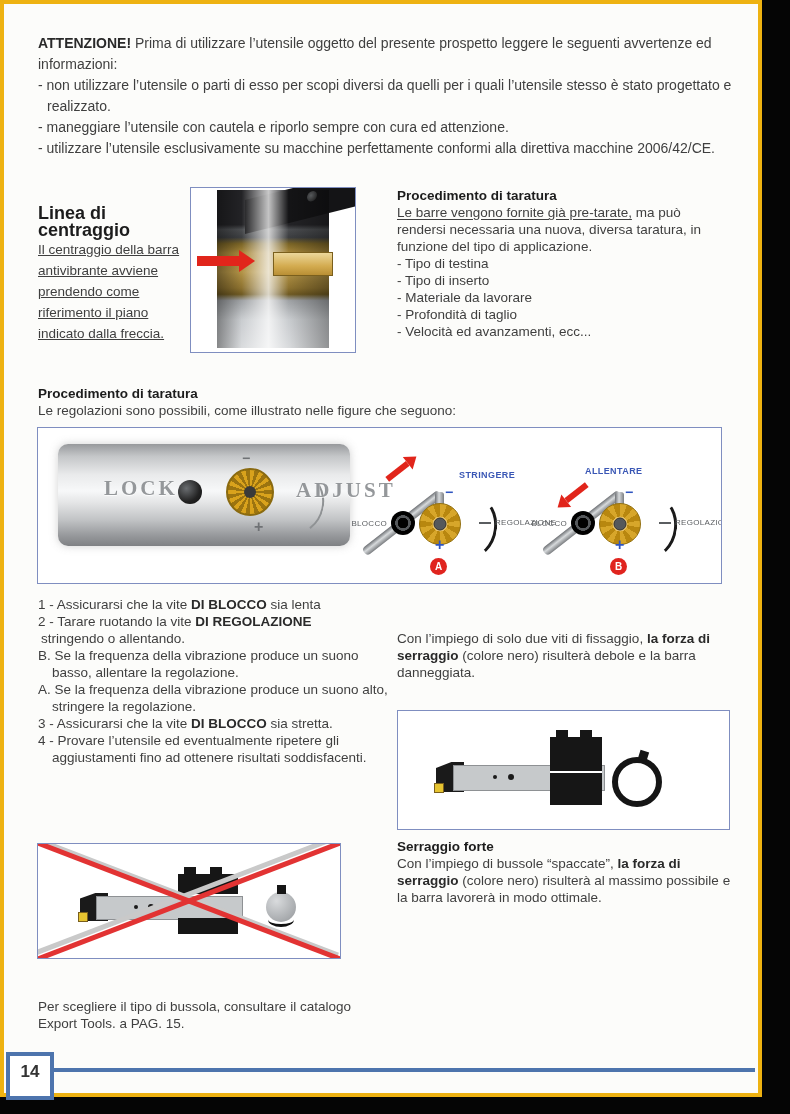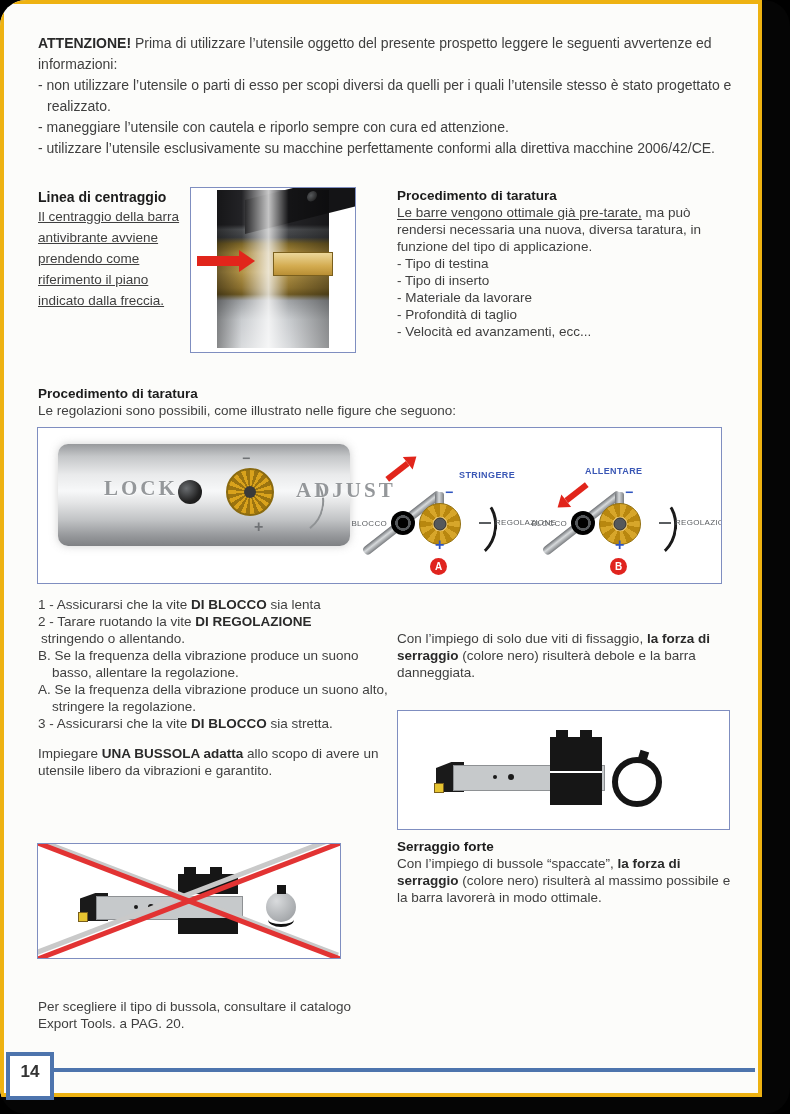--- a/index.html
+++ b/index.html
@@ -1,17 +1,17 @@
 <!DOCTYPE html>
 <html><head>
 <meta charset="utf-8">
 <style>
   html,body{margin:0;padding:0;background:#000;}
   .stage{position:relative;width:790px;height:1114px;background:#050505;overflow:hidden;
-         font-family:"Liberation Sans","DejaVu Sans",sans-serif;border-radius:26px;}
+         font-family:"Liberation Sans","DejaVu Sans",sans-serif;}
   .paper{position:absolute;inset:0 28px 17px 0;background:#fcfcfa;
          box-shadow:inset 0 0 0 4px #eeb211;}
   .abs{position:absolute;}
   .txt{color:#3f3f3f;font-size:13.5px;line-height:17px;}
   .b{font-weight:bold;color:#2a2a2a;}
   .h{font-weight:bold;color:#1c1c1c;font-size:13.5px;line-height:17px;}
   .u-line{text-decoration:underline;text-underline-offset:2px;}
   .hang{padding-left:9px;text-indent:-9px;}
   .fig-box{position:absolute;background:#fff;border:1.5px solid #7f8ec0;}
   
@@ -96,40 +96,40 @@
     <div class="abs txt" style="left:38px;top:33px;width:708px;font-size:14px;line-height:21px;">
       <div>
         <span class="b">ATTENZIONE!</span><span> Prima di utilizzare l’utensile oggetto del presente prospetto leggere le seguenti avvertenze ed informazioni:</span>
       </div>
       <div class="hang">- non utilizzare l’utensile o parti di esso per scopi diversi da quelli per i quali l’utensile stesso è stato progettato e realizzato.</div>
       <div class="hang">- maneggiare l’utensile con cautela e riporlo sempre con cura ed attenzione.</div>
       <div class="hang">- utilizzare l’utensile esclusivamente su macchine perfettamente conformi alla direttiva macchine 2006/42/CE.</div>
     </div>
 
     <div class="abs" style="left:38px;top:189px;width:145px;">
-      <div class="h" style="font-size:14px;">Linea di centraggio</div>
+      <div class="h" style="font-size:18px;margin-top:16px;">Linea di centraggio</div>
       <div class="txt" style="line-height:21px;text-decoration:underline;">Il centraggio della barra antivibrante avviene prendendo come riferimento il piano indicato dalla freccia.</div>
     </div>
 
     <div class="fig-box photo-box" style="left:190px;top:187px;width:164px;height:164px;">
       <div class="cyl">
         <div class="plate">
           <div class="plate-screw"></div>
         </div>
         <div class="sheen"></div>
         <div class="gold-chip"></div>
       </div>
       <div class="red-arrow-body" style="left:6px;top:68px;width:42px;height:10px;"></div>
       <div class="tri-right" style="left:48px;top:62px;border-width:11px 0 11px 16px;border-left-color:#e1251b;"></div>
     </div>
 
     <div class="abs" style="left:397px;top:187px;width:332px;">
       <div class="h">Procedimento di taratura</div>
       <div class="txt">
-        <span class="u-line">Le barre vengono ottimale già pre-tarate,</span><span> ma può rendersi necessaria una nuova, diversa taratura, in funzione del tipo di applicazione.</span>
+        <span class="u-line">Le barre vengono fornite già pre-tarate,</span><span> ma può rendersi necessaria una nuova, diversa taratura, in funzione del tipo di applicazione.</span>
       </div>
       <div class="txt">- Tipo di testina</div>
       <div class="txt">- Tipo di inserto</div>
       <div class="txt">- Materiale da lavorare</div>
       <div class="txt">- Profondità di taglio</div>
       <div class="txt">- Velocità ed avanzamenti, ecc...</div>
     </div>
 
     <div class="abs h" style="left:38px;top:385px;">Procedimento di taratura</div>
     <div class="abs txt" style="left:38px;top:402px;width:600px;">Le regolazioni sono possibili, come illustrato nelle figure che seguono:</div>
@@ -191,23 +191,21 @@
       </div>
     </div>
 
     <div class="abs txt" style="left:38px;top:596px;width:352px;">
       <div><span>1 - Assicurarsi che la vite </span><span class="b">DI BLOCCO</span><span> sia lenta</span></div>
       <div><span>2 - Tarare ruotando la vite </span><span class="b">DI REGOLAZIONE</span><span></span></div>
       <div style="padding-left:3px;"><span>stringendo o allentando.</span></div>
       <div style="padding-left:14px;text-indent:-14px;"><span>B. Se la frequenza della vibrazione produce un suono basso, allentare la regolazione.</span></div>
       <div style="padding-left:14px;text-indent:-14px;"><span>A. Se la frequenza della vibrazione produce un suono alto, stringere la regolazione.</span></div>
       <div><span>3 - Assicurarsi che la vite </span><span class="b">DI BLOCCO</span><span> sia stretta.</span></div>
-      <div style="margin-top:13px;">
-        <span>Impiegare </span><span class="b">UNA BUSSOLA adatta</span><span> allo scopo di avere un utensile libero da vibrazioni e garantito.</span>
-      </div>
+      <div style="padding-left:14px;text-indent:-14px;"><span>4 - Provare l’utensile ed eventualmente ripetere gli aggiustamenti fino ad ottenere risultati soddisfacenti.</span></div>
     </div>
 
     <div class="fig-box" style="left:37px;top:843px;width:302px;height:114px;overflow:hidden;">
       <div class="head-blk" style="left:42px;top:49px;width:28px;height:28px;"></div>
       <div class="insert" style="left:40px;top:68px;"></div>
       <div class="bar-gray" style="left:58px;top:52px;width:145px;height:22px;"></div>
       <div class="dot" style="left:96px;top:61px;width:4px;height:4px;"></div>
       <div class="dot" style="left:110px;top:60px;width:6px;height:6px;"></div>
       <div class="blk" style="left:146px;top:23px;width:12px;height:8px;"></div>
       <div class="blk" style="left:172px;top:23px;width:12px;height:8px;"></div>
@@ -216,21 +214,21 @@
       <div class="abs" style="left:228px;top:48px;width:30px;height:30px;border-radius:50%;
            background:radial-gradient(circle at 35% 30%,#d9dbdd,#a8abae 70%,#8f9295);"></div>
       <div class="blk" style="left:239px;top:41px;width:9px;height:9px;"></div>
       <div class="abs" style="left:230px;top:68px;width:26px;height:12px;border-bottom:3px solid #111;border-radius:50%;"></div>
       <div class="xline" style="width:330px;background:#c9c9c9;transform:translate(-50%,-50%) translate(-5px,-5px) rotate(21deg);"></div>
       <div class="xline" style="width:330px;background:#c9c9c9;transform:translate(-50%,-50%) translate(-5px,-5px) rotate(-21deg);"></div>
       <div class="xline" style="width:330px;background:#e23333;transform:translate(-50%,-50%) rotate(21deg);"></div>
       <div class="xline" style="width:330px;background:#e23333;transform:translate(-50%,-50%) rotate(-21deg);"></div>
     </div>
 
-    <div class="abs txt" style="left:38px;top:998px;width:320px;">Per scegliere il tipo di bussola, consultare il catalogo Export Tools. a PAG. 20.</div>
+    <div class="abs txt" style="left:38px;top:998px;width:320px;">Per scegliere il tipo di bussola, consultare il catalogo Export Tools. a PAG. 15.</div>
 
     <div class="abs" style="left:397px;top:630px;width:345px;">
       <div class="txt">
         <span>Con l’impiego di solo due viti di fissaggio, </span><span class="b">la forza di serraggio</span><span> (colore nero) risulterà debole e la barra danneggiata.</span>
       </div>
     </div>
 
     <div class="fig-box" style="left:397px;top:710px;width:331px;height:118px;overflow:hidden;">
       <div class="head-blk" style="left:38px;top:51px;width:28px;height:30px;"></div>
       <div class="insert" style="left:36px;top:72px;"></div>

